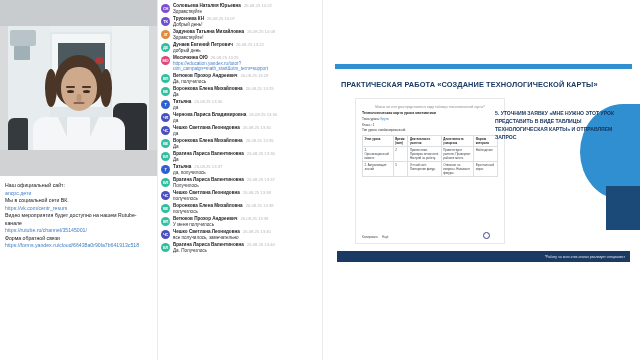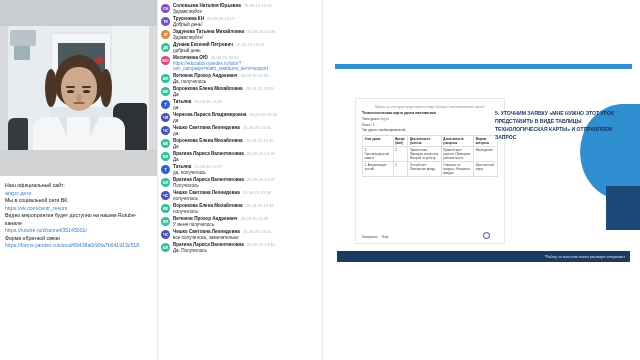--- a/index.html
+++ b/index.html
@@ -381,20 +381,21 @@
             <span class="msg-time">26.08.25 13:40</span>
           </div>
           <div class="msg-text">Да. Получилось</div>
         </div>
       </div>
     </div>
 
   <div class="slide-col">
     <div class="slide">
       <div class="slide-topbar"></div>
+      <div class="slide-title">ПРАКТИЧЕСКАЯ РАБОТА «СОЗДАНИЕ ТЕХНОЛОГИЧЕСКОЙ КАРТЫ»</div>
 
       <div class="blue-arc"></div>
       <div class="blue-sq"></div>
 
       <div class="callout">5. УТОЧНИМ ЗАЯВКУ «МНЕ НУЖНО ЭТОТ УРОК ПРЕДСТАВИТЬ В ВИДЕ ТАБЛИЦЫ ТЕХНОЛОГИЧЕСКАЯ КАРТЫ» И ОТПРАВЛЯЕМ ЗАПРОС</div>
 
       <div class="doc">
         <div class="doc-l" style="text-align:center;color:#8a8d92;">Можно ли этот урок представить в виде таблицы технологической карты?</div>
         <div class="doc-h">Технологическая карта урока математики</div>
 

